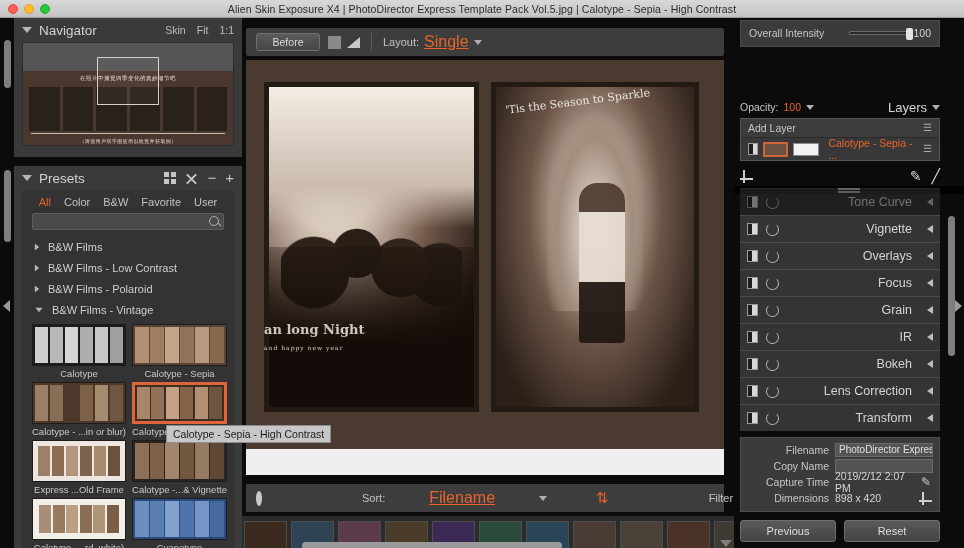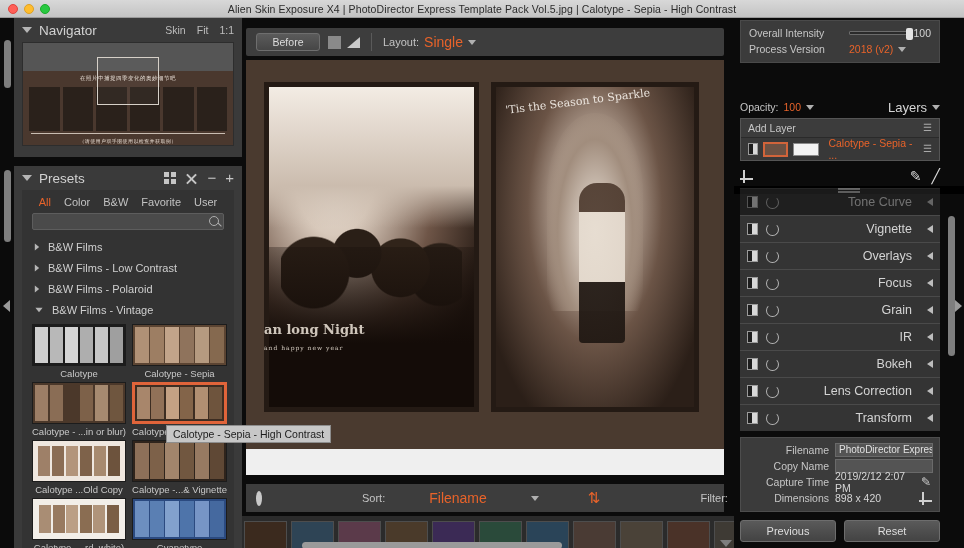--- a/index.html
+++ b/index.html
@@ -172,21 +172,21 @@
     background: linear-gradient(#5b5b5b, #464646); border: 1px solid #6e6e6e;
     color: #dcdcdc; font-size: 10.5px; display: flex; align-items: center; justify-content: center;
   }
   .sq-ico { width: 13px; height: 13px; background: #8a8a8a; margin-left: 8px; }
   .tri-ico {
     margin-left: 6px; width: 0; height: 0;
     border-left: 13px solid transparent; border-bottom: 11px solid #c9c9c9;
   }
   .sep { width: 1px; height: 18px; background: #5a5a5a; margin: 0 11px; }
   .tb-label { font-size: 11px; color: #c4c4c4; }
-  .tb-val { font-size: 14px; color: #e8632a; margin-left: 5px; }
+  .tb-val { font-size: 16px; color: #e8632a; margin-left: 5px; text-decoration: underline; }
   .caret {
     width: 0; height: 0; border-left: 4px solid transparent; border-right: 4px solid transparent;
     border-top: 5px solid #b0b0b0; margin-left: 5px;
   }
 
   .canvas {
     position: absolute; left: 4px; top: 42px; right: 10px; height: 415px;
     background: #4a3a2f;
     overflow: hidden;
   }
@@ -579,21 +579,21 @@
             <div class="pthumb" style="background:#efe7df">
               <div class="inner" style="inset:5px">
                   <div style="background:#9e8068"></div>
                   <div style="background:#8b6d54"></div>
                   <div style="background:#b3957b"></div>
                   <div style="background:#7e624a"></div>
                   <div style="background:#a78a6f"></div>
                   <div style="background:#6d533d"></div>
                 </div>
             </div>
-            <div class="plabel">Calotype ...Old Copy</div>
+            <div class="plabel">Express ...Old Frame</div>
           </div>
           <div class="pcell">
             <div class="pthumb" style="background:#2f241c">
               <div class="inner">
                   <div style="background:#8d7059"></div>
                   <div style="background:#7d6149"></div>
                   <div style="background:#a2856c"></div>
                   <div style="background:#715740"></div>
                   <div style="background:#977a62"></div>
                   <div style="background:#5f4835"></div>
@@ -715,25 +715,20 @@
   <div class="right-col">
 
     <div class="r-top">
       <div class="r-row">
         <span class="lab">Overall Intensity</span>
         <span class="slider">
             <i class="knob"></i>
           </span>
         <span class="r-num">100</span>
       </div>
-      <div class="r-row">
-        <span class="lab">Process Version</span>
-        <span class="r-val">2018 (v2)</span>
-        <span class="caret"></span>
-      </div>
     </div>
 
     <div class="opacity-bar">
       <span>Opacity:</span>
       <span class="r-val" style="margin-left:5px">100</span>
       <span class="caret"></span>
       <span class="layers-title">Layers</span>
       <span class="caret"></span>
     </div>
 

